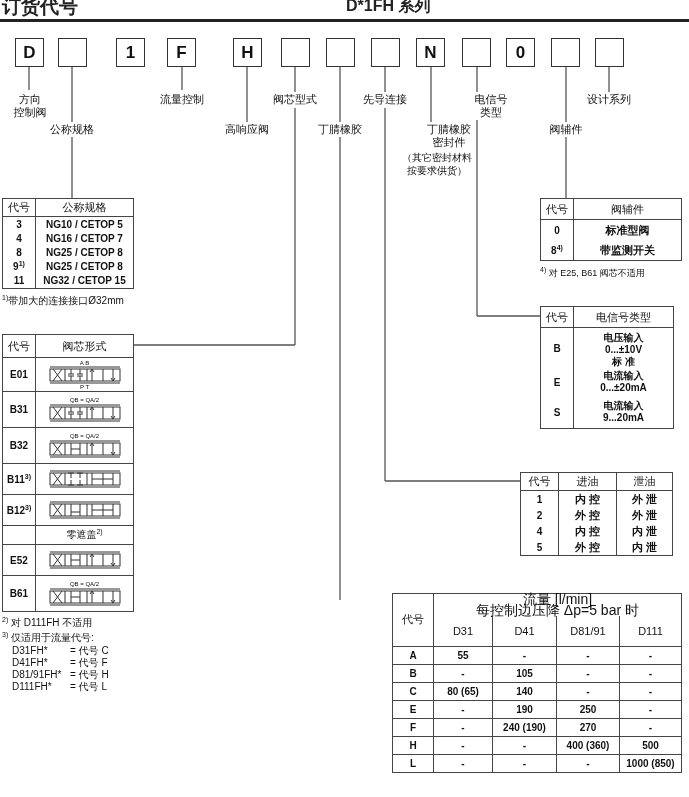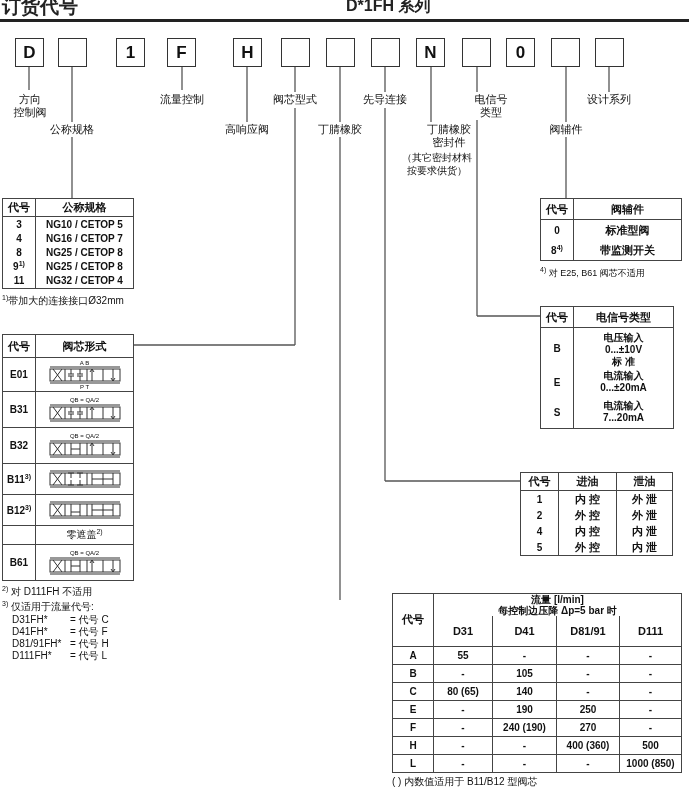--- a/index.html
+++ b/index.html
@@ -9,21 +9,21 @@
     .t-order { left: 2px; top: -6px; font-size: 19px; font-weight: bold; color: #222; }
     .t-series { left: 346px; top: -4px; font-size: 16px; font-weight: bold; color: #222; }
     .hr { left: 0; top: 19px; width: 689px; height: 3px; background: #222; }
     .cbox { width: 29px; height: 29px; border: 1px solid #333; box-sizing: border-box;
       font-size: 17px; font-weight: bold; text-align: center; line-height: 27px; background:#fff; }
     .lbl { font-size: 11px; text-align: center; line-height: 13px; color:#111; white-space: nowrap; font-family: Liberation Mono, monospace; }
     svg.lines { position: absolute; left: 0; top: 0; }
     table { border-collapse: collapse; font-size: 10px; }
     td, th { border: 1px solid #444; text-align: center; padding: 0; }
     .tbl { position: absolute; background: #fff; }
-    .tbl th { font-weight: bold; font-size: 11px; }
+    .tbl th { font-weight: normal; font-size: 11px; }
     .b { font-weight: bold; }
     .note { font-size: 10px; line-height: 12px; white-space: nowrap; }
     sup { font-size: 7px; }
     .sym { display: block; margin: 0 auto; }
   </style>
 </head>
 <body>
 
 <div class="abs t-order">订货代号</div>
 <div class="abs t-series">D*1FH 系列</div>
@@ -114,21 +114,21 @@
     <tr>
           <td class="b" style="border-top:none;border-bottom:none;height:14px">8</td>
           <td class="b" style="border-top:none;border-bottom:none">NG25 / CETOP 8</td>
         </tr>
     <tr>
           <td class="b" style="border-top:none;border-bottom:none;height:14px"><span>9</span><sup>1)</sup></td>
           <td class="b" style="border-top:none;border-bottom:none">NG25 / CETOP 8</td>
         </tr>
     <tr>
           <td class="b" style="border-top:none;height:15px">11</td>
-          <td class="b" style="border-top:none">NG32 / CETOP 4</td>
+          <td class="b" style="border-top:none">NG32 / CETOP 15</td>
         </tr>
   </tbody>
     </table>
   <div class="note" style="margin-top:3px"><sup>1)</sup><span>带加大的连接接口Ø32mm</span></div>
 </div>
 
 <div class="tbl" style="left:2px;top:334px">
   <table style="width:132px">
     <tbody>
         <tr style="height:23px">
@@ -216,20 +216,33 @@
                 <line x1="33" y1="3" x2="33" y2="15"></line>
                 <line x1="24" y1="11" x2="33" y2="11"></line>
               </g>
             </svg>
           </td>
     </tr>
     <tr style="height:19px">
           <td></td>
           <td><span>零遮盖</span><sup>2)</sup></td>
         </tr>
+    <tr style="height:31px">
+      <td class="b">E52</td>
+      <td>
+            <svg class="sym" width="76" height="18">
+              <use href="#valve-base"></use>
+              <g stroke="#333" fill="none" stroke-width="1">
+                <line x1="24" y1="3" x2="24" y2="15"></line>
+                <line x1="33" y1="3" x2="33" y2="15"></line>
+                <line x1="24" y1="9" x2="33" y2="9"></line>
+              </g>
+            </svg>
+          </td>
+    </tr>
     <tr style="height:36px">
       <td class="b">B61</td>
       <td>
         <div style="font-size:6px;line-height:7px">QB = QA/2</div>
         <svg class="sym" width="76" height="18">
               <use href="#valve-base"></use>
               <g stroke="#333" fill="none" stroke-width="1">
                 <line x1="24" y1="3" x2="24" y2="15"></line>
                 <line x1="33" y1="3" x2="33" y2="15"></line>
                 <line x1="24" y1="9" x2="33" y2="9"></line>
@@ -318,21 +331,21 @@
           <td class="b" style="border-top:none;border-bottom:none;height:28px">E</td>
       <td class="b" style="border-top:none;border-bottom:none;line-height:12px">
             <div>电流输入</div>
             <div>0...±20mA</div>
           </td>
         </tr>
     <tr>
           <td class="b" style="border-top:none;height:32px">S</td>
       <td class="b" style="border-top:none;line-height:12px">
             <div>电流输入</div>
-            <div>7...20mA</div>
+            <div>9...20mA</div>
           </td>
         </tr>
   </tbody>
     </table>
 </div>
 
 <div class="tbl" style="left:520px;top:472px">
   <table style="width:153px">
     <tbody>
         <tr style="height:18px">
@@ -362,21 +375,21 @@
         </tr>
   </tbody>
     </table>
 </div>
 
 <div class="tbl" style="left:392px;top:593px">
   <table style="width:290px">
     <tbody>
         <tr style="height:22px">
       <th rowspan="2" style="width:40px">代号</th>
-      <th colspan="4" style="border-bottom:none;line-height:11px;font-size:10px">
+      <th colspan="4" style="border-bottom:none;line-height:11px;font-size:14px">
             <div>流量 [l/min]</div>
             <div>每控制边压降 Δp=5 bar 时</div>
           </th>
     </tr>
     <tr style="height:30px">
       <th style="border-top:none;width:58px">D31</th>
       <th style="border-top:none;width:63px">D41</th>
       <th style="border-top:none;width:62px">D81/91</th>
       <th style="border-top:none">D111</th>
     </tr>
@@ -426,14 +439,13 @@
         </tr>
         <tr style="height: 18px;">
           <td class="b">L</td>
           <td class="b">-</td>
           <td class="b">-</td>
           <td class="b">-</td>
           <td class="b">1000 (850)</td>
         </tr>
       </tbody>
   </table>
-  <div class="note" style="margin-top:3px">( ) 内数值适用于 B11/B12 型阀芯</div>
 </div>
 
 </body></html>

